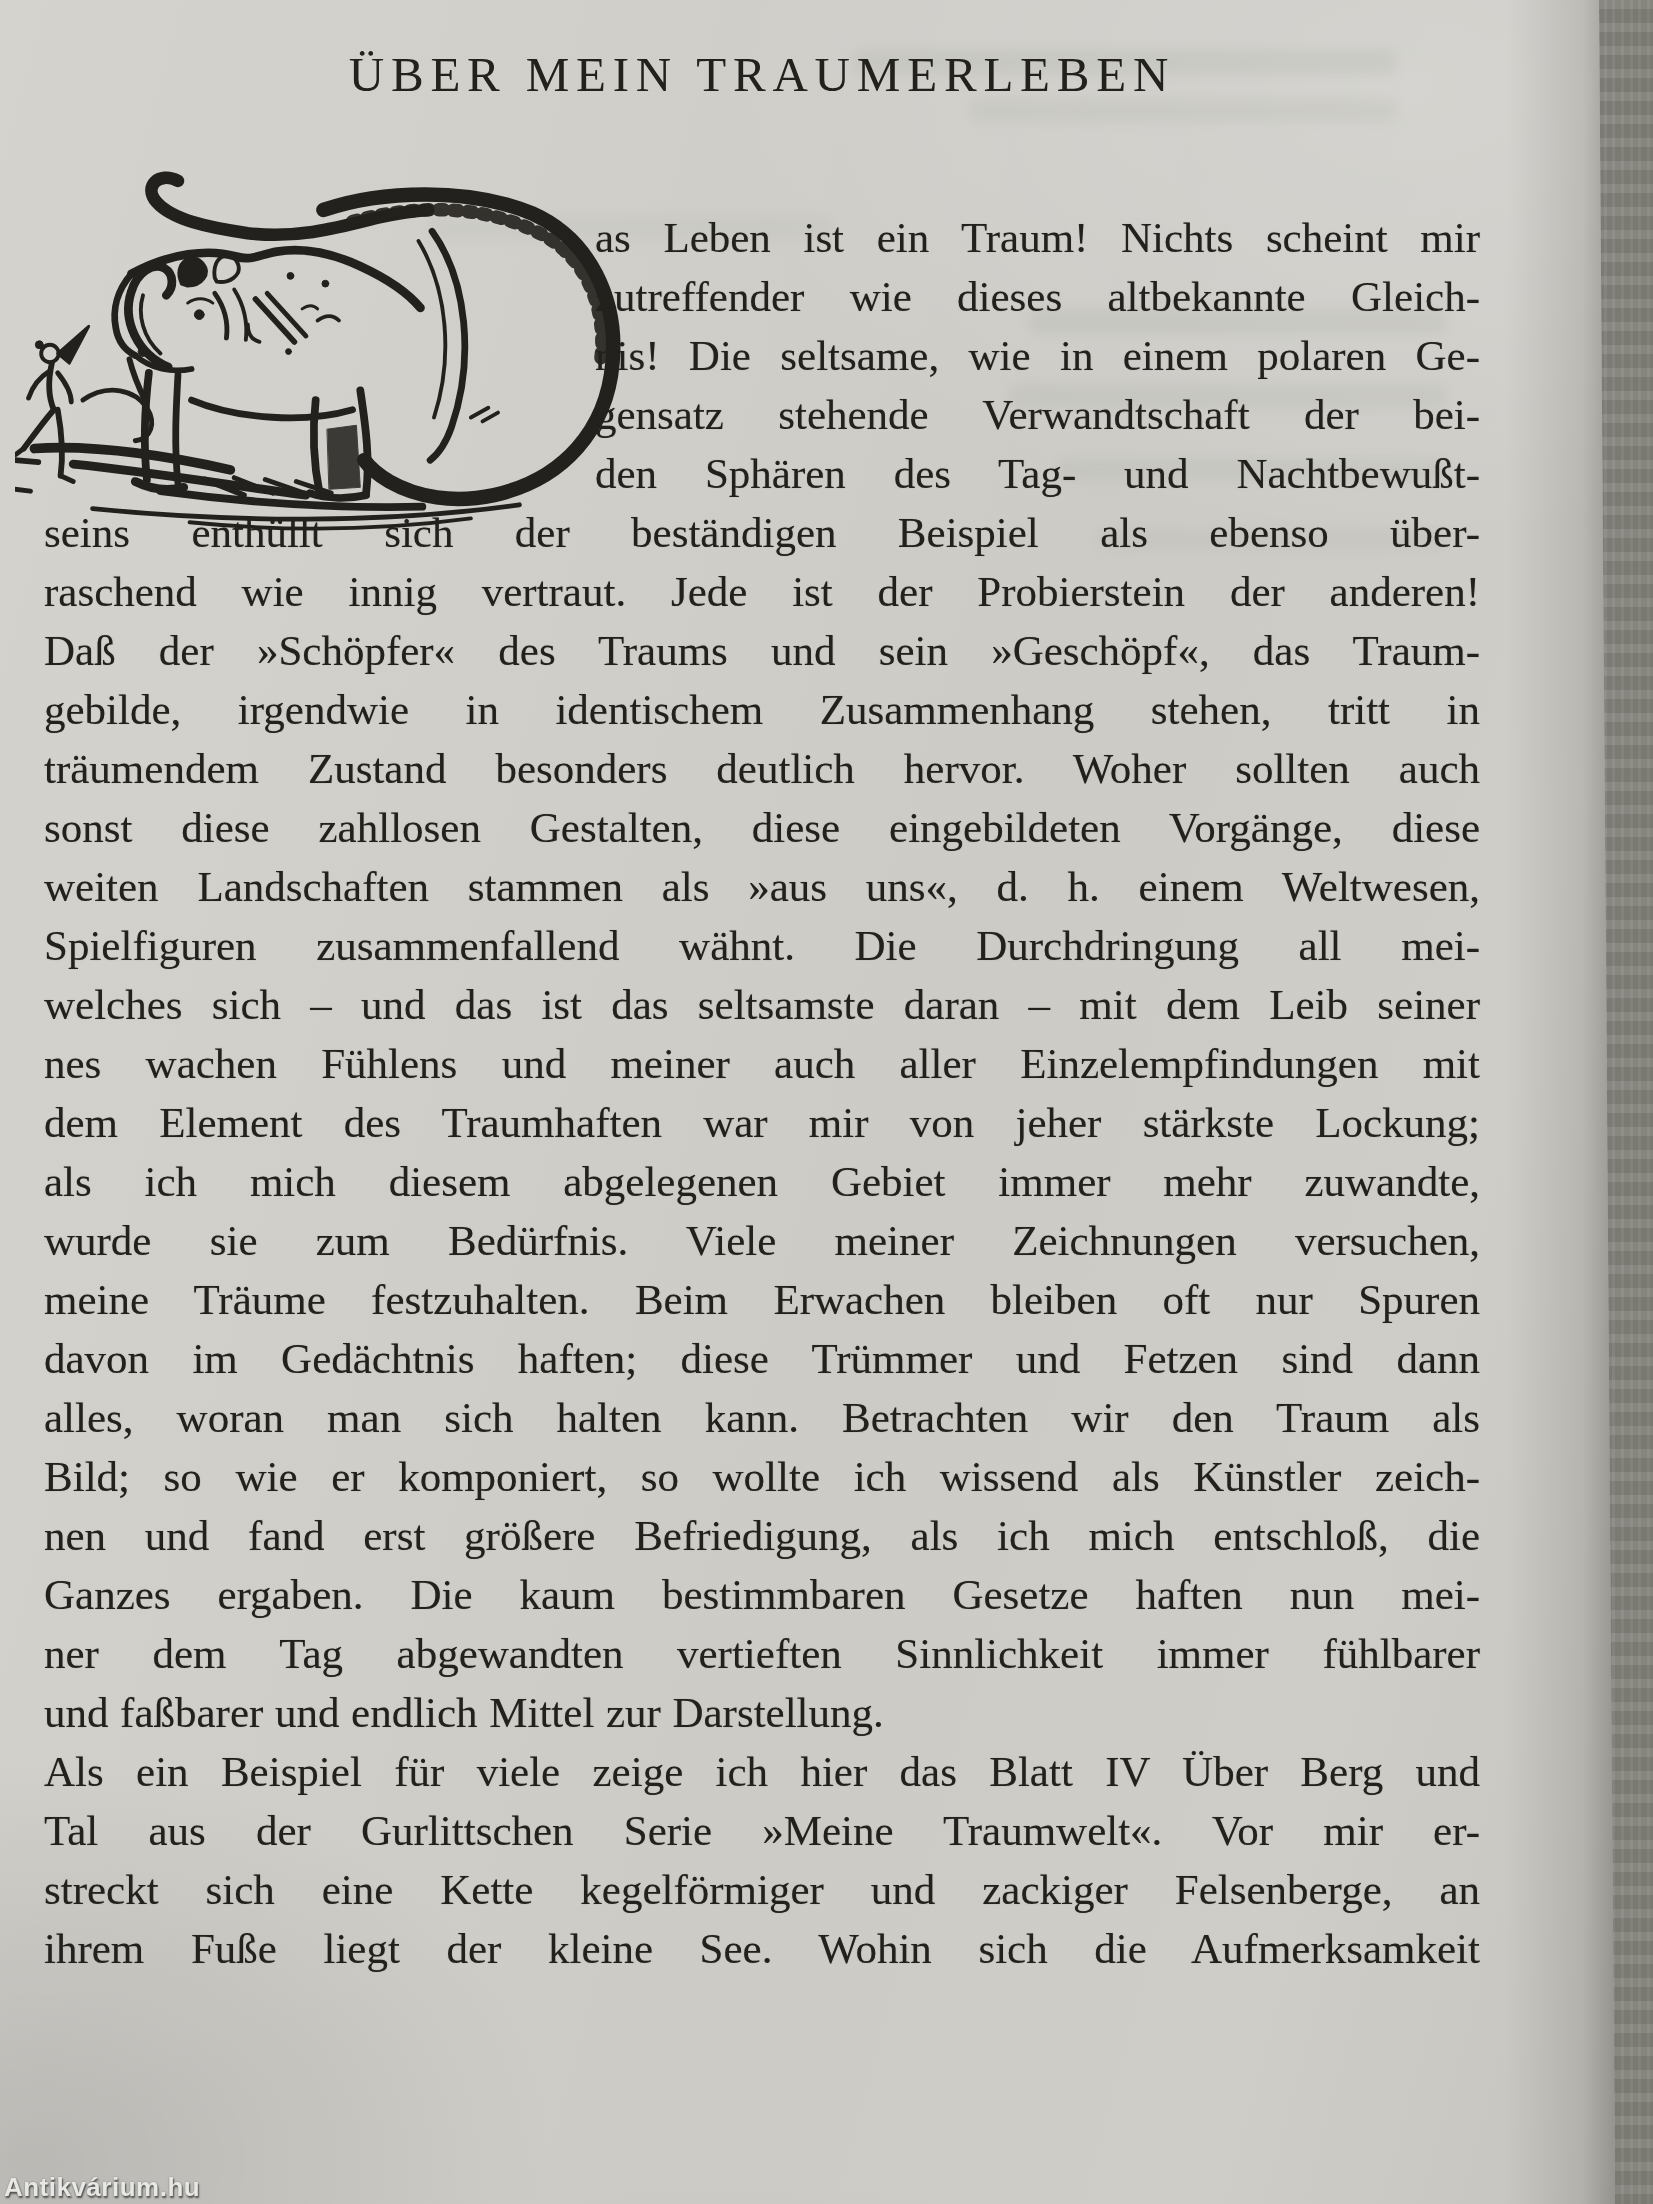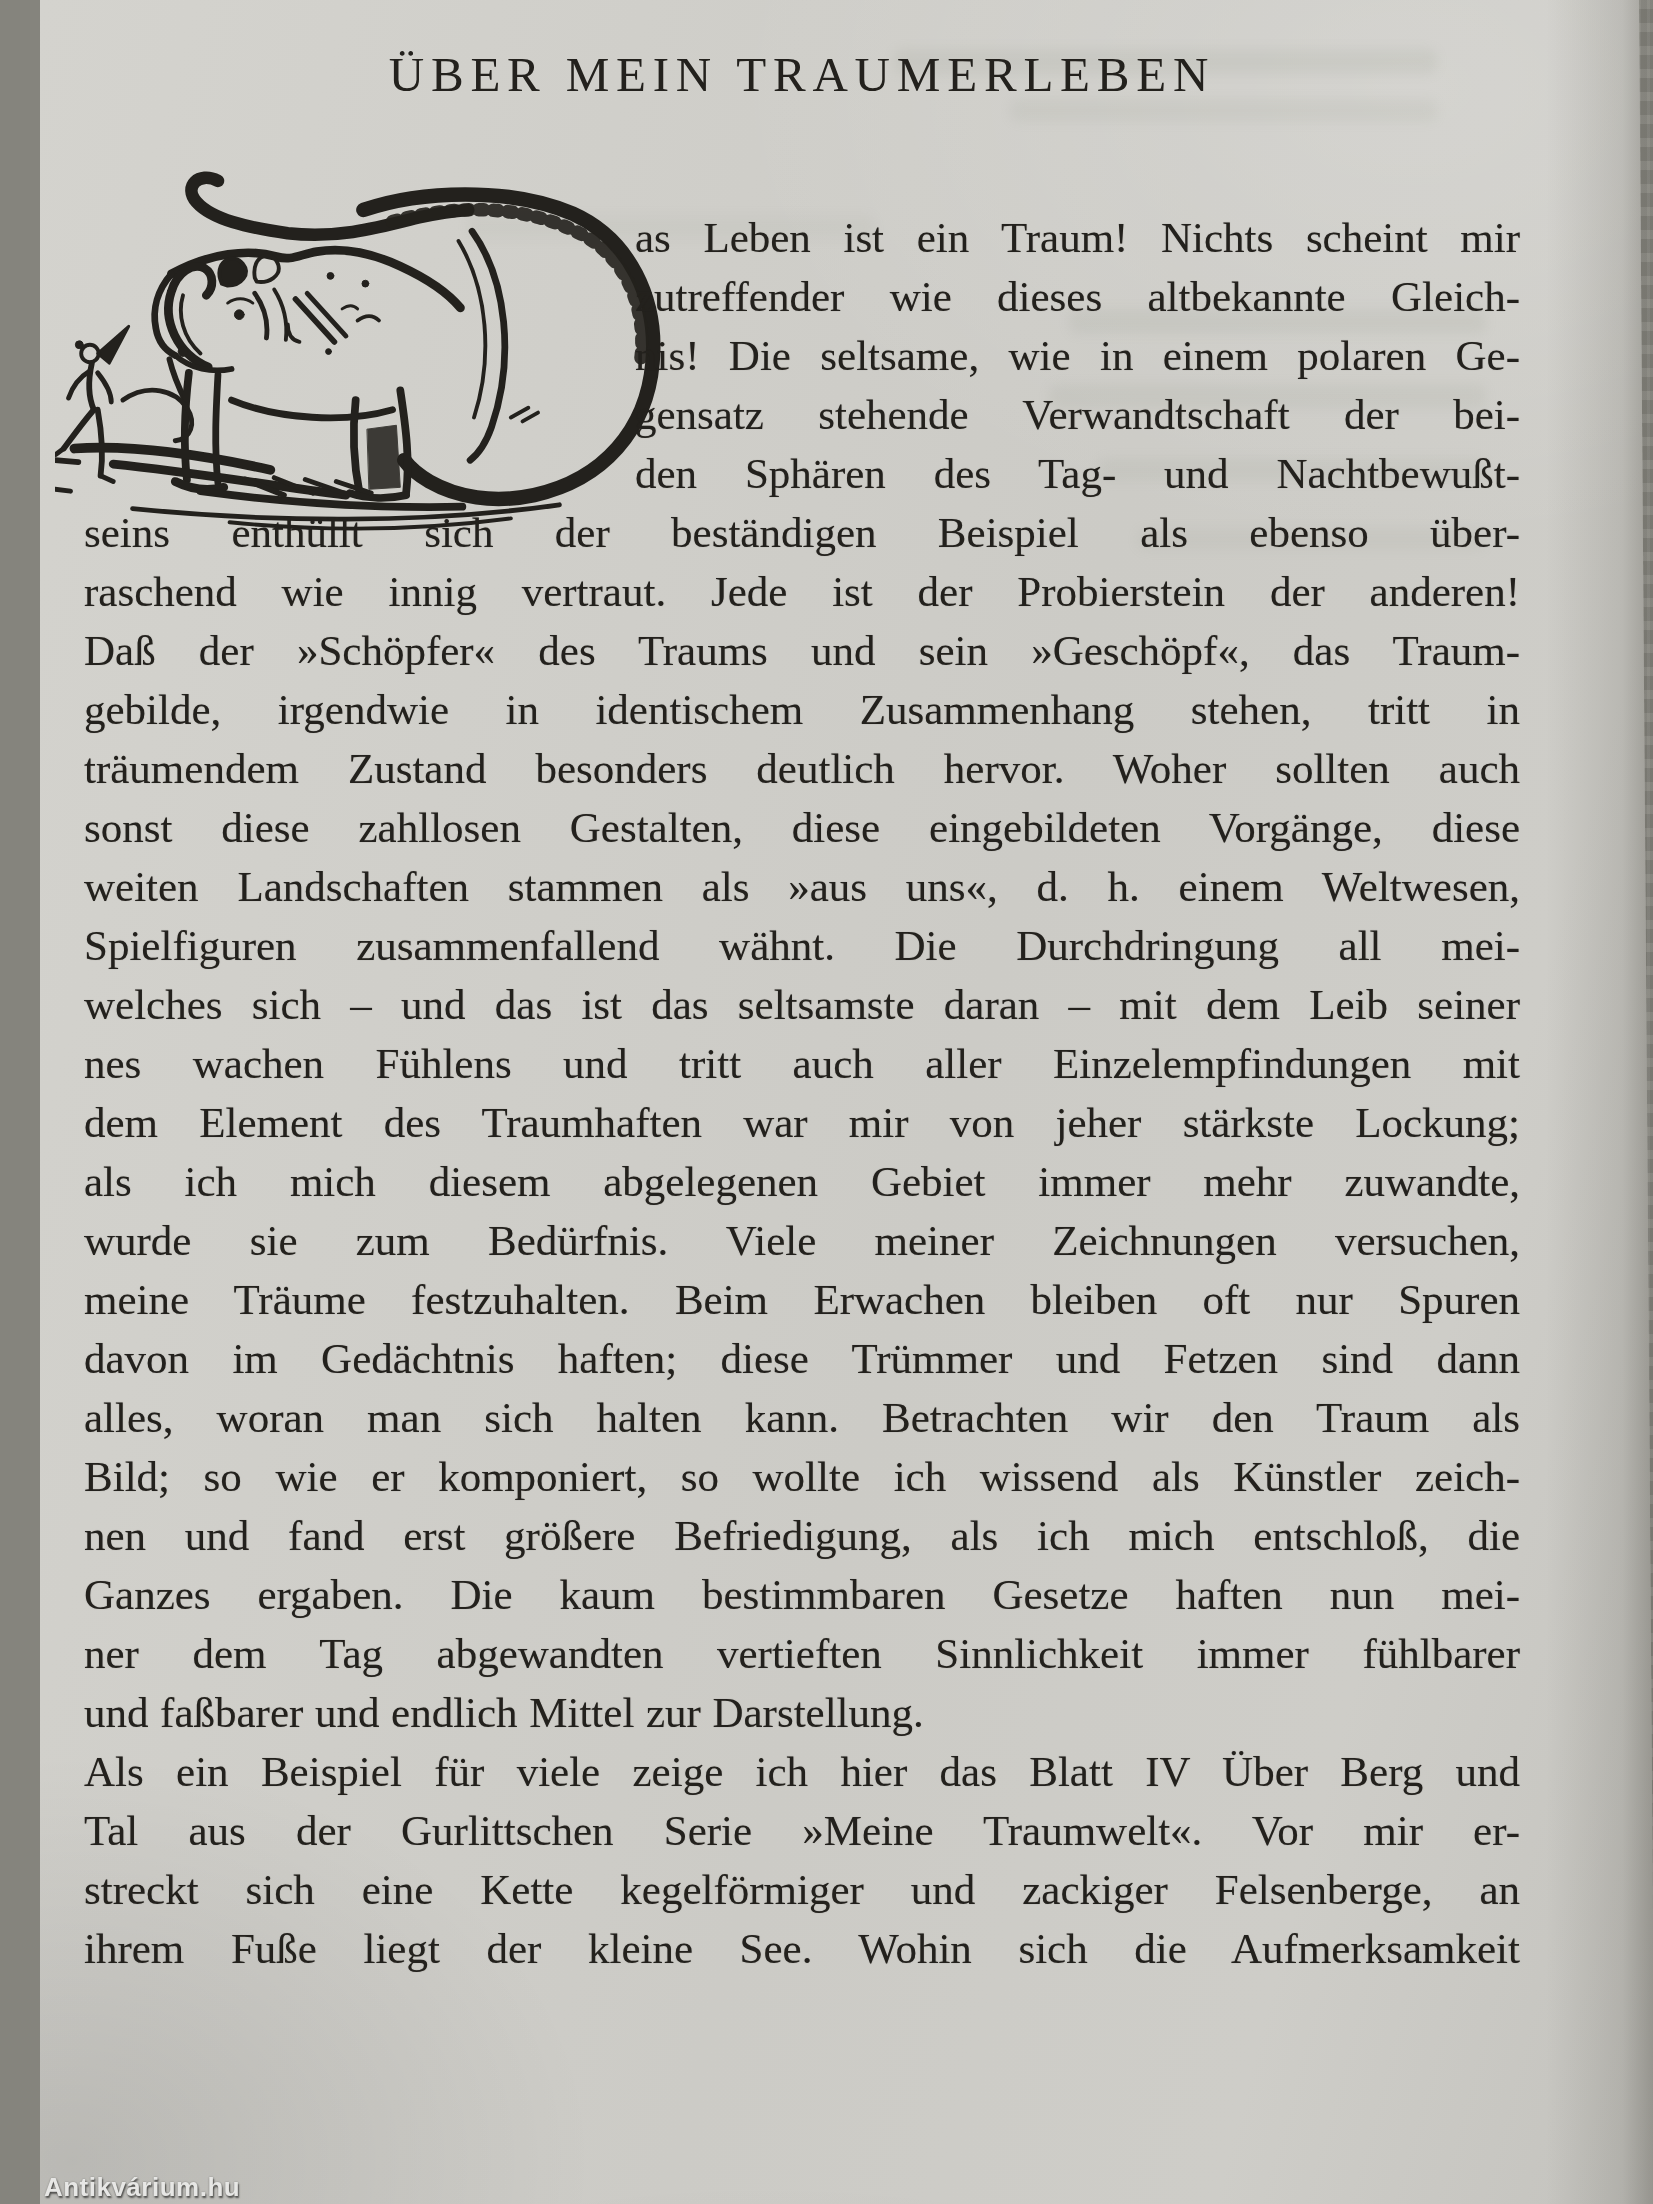--- a/index.html
+++ b/index.html
@@ -21,21 +21,20 @@
   }
   
   .page{
     position:absolute; inset:0;
     clip-path:polygon(0 0, 1599px 0, 1615px 2205px, 0 2205px);
     background:
       radial-gradient(1164px 776px at 85% 4%, rgba(255,255,255,.16), transparent 60%),
       radial-gradient(873px 679px at 2% 98%, rgba(0,0,0,.11), transparent 60%),
       radial-gradient(1067px 485px at 45% 112%, rgba(0,0,0,.06), transparent 60%),
       linear-gradient(105deg, #d4d3ce, #cccbc6 55%, var(--paper) 80%, #c4c3be);
-    margin-left: 40px;
   }
   .paper-edge-shade{
     position:absolute; top:0; left:1506px; width:109px; height:100%;
     background:linear-gradient(to right, rgba(0,0,0,0) 0%, rgba(90,88,80,.18) 70%, rgba(70,68,60,.38) 100%);
   }
   .page-title{
     position:absolute; top:13.6px; left:44px; width:1436px;
     text-align:center; font-size:49px; letter-spacing:6.8px;
     color:var(--ink); font-weight:400; white-space:nowrap;
   }
@@ -186,21 +185,21 @@
       <div class="line indent">den Sphären des Tag- und Nachtbewußt-</div>
       <div class="line">seins enthüllt sich der beständigen Beispiel als ebenso über-</div>
       <div class="line">raschend wie innig vertraut. Jede ist der Probierstein der anderen!</div>
       <div class="line">Daß der »Schöpfer« des Traums und sein »Geschöpf«, das Traum-</div>
       <div class="line">gebilde, irgendwie in identischem Zusammenhang stehen, tritt in</div>
       <div class="line">träumendem Zustand besonders deutlich hervor. Woher sollten auch</div>
       <div class="line">sonst diese zahllosen Gestalten, diese eingebildeten Vorgänge, diese</div>
       <div class="line">weiten Landschaften stammen als »aus uns«, d. h. einem Weltwesen,</div>
       <div class="line">Spielfiguren zusammenfallend wähnt. Die Durchdringung all mei-</div>
       <div class="line">welches sich – und das ist das seltsamste daran – mit dem Leib seiner</div>
-      <div class="line">nes wachen Fühlens und tritt auch aller Einzelempfindungen mit</div>
+      <div class="line">nes wachen Fühlens und meiner auch aller Einzelempfindungen mit</div>
       <div class="line">dem Element des Traumhaften war mir von jeher stärkste Lockung;</div>
       <div class="line">als ich mich diesem abgelegenen Gebiet immer mehr zuwandte,</div>
       <div class="line">wurde sie zum Bedürfnis. Viele meiner Zeichnungen versuchen,</div>
       <div class="line">meine Träume festzuhalten. Beim Erwachen bleiben oft nur Spuren</div>
       <div class="line">davon im Gedächtnis haften; diese Trümmer und Fetzen sind dann</div>
       <div class="line">alles, woran man sich halten kann. Betrachten wir den Traum als</div>
       <div class="line">Bild; so wie er komponiert, so wollte ich wissend als Künstler zeich-</div>
       <div class="line">nen und fand erst größere Befriedigung, als ich mich entschloß, die</div>
       <div class="line">Ganzes ergaben. Die kaum bestimmbaren Gesetze haften nun mei-</div>
       <div class="line">ner dem Tag abgewandten vertieften Sinnlichkeit immer fühlbarer</div>

